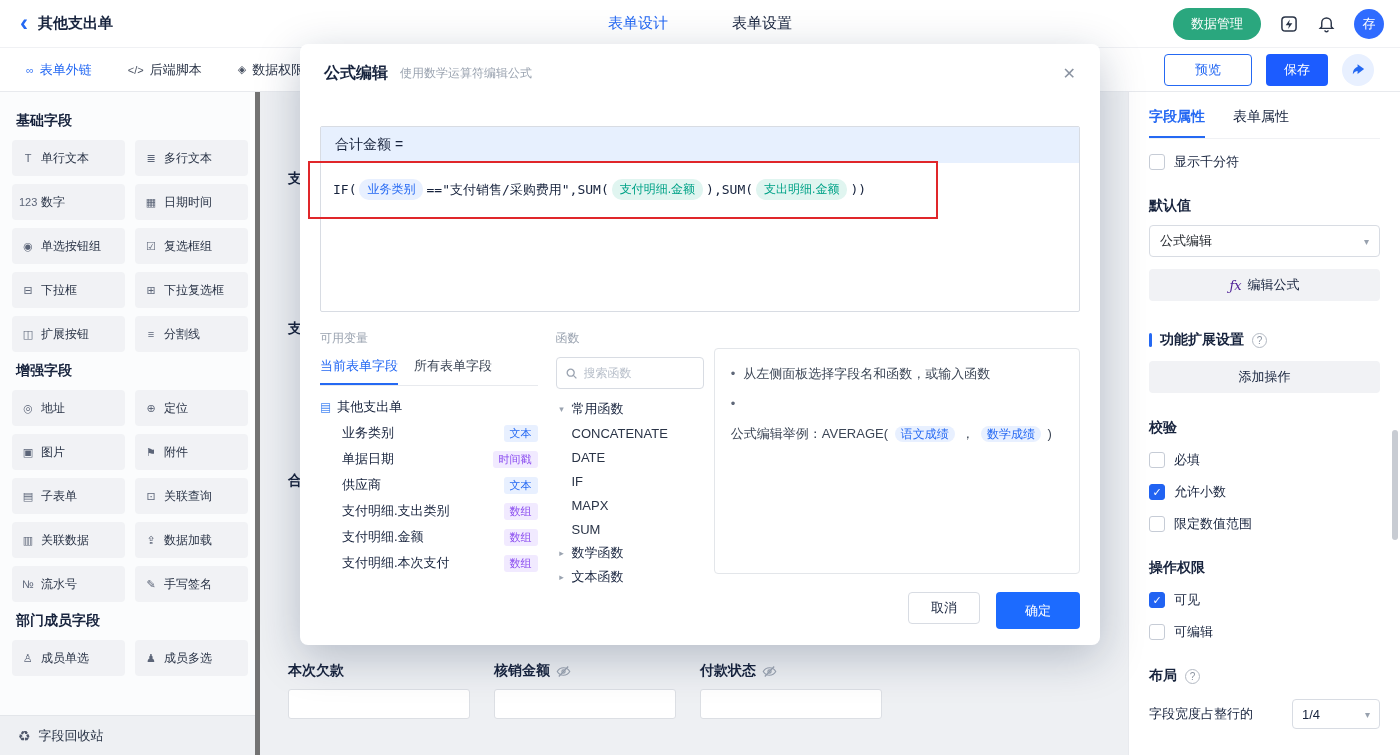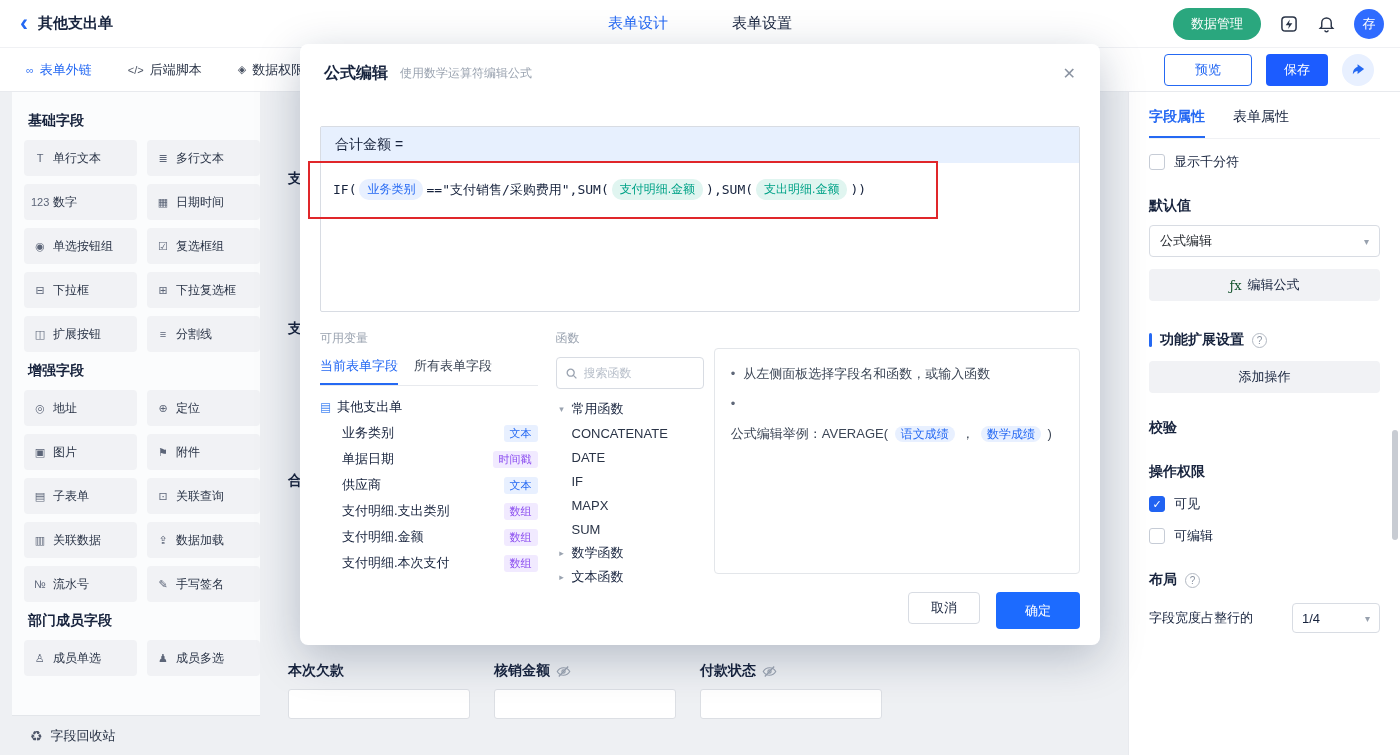--- a/index.html
+++ b/index.html
@@ -27,22 +27,22 @@
   .tb-left{display:flex;gap:36px;align-items:center}
   .tb-link{display:inline-flex;align-items:center;gap:6px;color:#2a3447;font-size:13px;cursor:pointer;white-space:nowrap}
   .tb-link.active{color:#2569f3}
   .tb-ic{font-size:11px;opacity:.85}
   .tb-right{margin-left:auto;display:flex;align-items:center;gap:14px}
   .btn-outline{height:32px;padding:0 30px;border:1px solid #2569f3;background:#fff;color:#2569f3;border-radius:4px;font-size:13px;cursor:pointer}
   .btn-primary{height:32px;padding:0 18px;border:none;background:#1c5cff;color:#fff;border-radius:4px;font-size:13px;cursor:pointer}
   .share-btn{width:32px;height:32px;border-radius:50%;background:#e8f0ff;display:inline-flex;align-items:center;justify-content:center;cursor:pointer}
 
   
-  .sidebar{position:absolute;top:92px;left:12px;bottom:0;width:260px;background:#fbfcfd;
-           border-right:7px solid #737373;padding:10px 12px 48px;overflow:hidden}
+  .sidebar{position:absolute;top:92px;left:0;bottom:0;width:260px;background:#fbfcfd;
+           border-right:5px solid #737373;padding:10px 12px 48px;overflow:hidden}
   .sb-title{font-size:14px;font-weight:bold;color:#17233d;margin:10px 4px 10px}
   .sb-grid{display:grid;grid-template-columns:113px 113px;gap:8px 10px;margin-bottom:8px}
   .field-btn{height:36px;background:#f1f2f5;border-radius:4px;display:flex;align-items:center;padding:0 7px;cursor:pointer}
   .fb-ic{width:18px;font-size:11px;color:#5c6578;text-align:center;margin-right:4px;flex:none;overflow:hidden;white-space:nowrap}
   .fb-label{font-size:12px;color:#2a3447;white-space:nowrap;overflow:hidden}
   .recycle{position:absolute;left:0;bottom:0;width:259px;height:40px;background:#eef0f3;border-top:1px solid #e3e6ea;
            display:flex;align-items:center;gap:8px;padding:0 18px;font-size:13px;color:#2a3447;cursor:pointer}
   .recycle-ic{color:#4e5669;font-size:14px}
 
   
@@ -66,21 +66,21 @@
   .cb{width:16px;height:16px;border:1px solid #c6ccd6;border-radius:3px;background:#fff;display:inline-flex;
       align-items:center;justify-content:center;flex:none;cursor:pointer}
   .cb.checked{background:#2163f2;border-color:#2163f2}
   .cb.checked::after{content:"✓";color:#fff;font-size:11px;line-height:1}
   .r-label{font-size:14px;font-weight:bold;color:#17233d;margin-top:26px}
   .rselect{margin-top:10px;height:32px;border:1px solid #d8dce3;border-radius:4px;display:flex;align-items:center;
            justify-content:space-between;padding:0 10px;font-size:13px;cursor:pointer;background:#fff}
   .chev{color:#98a1ae;font-size:10px}
   .rbtn{margin-top:12px;height:32px;background:#f1f2f5;border:none;border-radius:4px;width:100%;font-size:13px;
         color:#17233d;display:flex;align-items:center;justify-content:center;gap:6px;cursor:pointer}
-  .fx{color:#14532d;font-family:"DejaVu Serif",serif}
+  .fx{font-style:italic;color:#4c1d95;font-family:"DejaVu Serif",serif}
   .sec-head{display:flex;align-items:center;gap:8px;margin-top:30px;font-size:14px;font-weight:bold;color:#17233d}
   .sec-bar{width:3px;height:14px;background:#2569f3;border-radius:2px}
   .help-circ{width:15px;height:15px;border-radius:50%;border:1px solid #b4bac4;color:#8a93a1;font-size:10px;
              display:inline-flex;align-items:center;justify-content:center;font-weight:normal}
   .layout-row{display:flex;align-items:center;justify-content:space-between;margin-top:14px;font-size:13px;color:#17233d}
   .layout-select{width:88px;height:30px;border:1px solid #d8dce3;border-radius:4px;display:flex;align-items:center;
                  justify-content:space-between;padding:0 9px;cursor:pointer;background:#fff}
   .scroll-thumb{position:absolute;right:2px;top:430px;width:6px;height:110px;background:#c8ccd3;border-radius:3px;z-index:9}
 
   
@@ -390,20 +390,37 @@
   <div class="sec-head">
     <span class="sec-bar"></span>
     <span>功能扩展设置</span>
     <span class="help-circ">?</span>
   </div>
   <button class="rbtn">
     <span>添加操作</span>
   </button>
 
   <div class="r-label">校验</div>
+  <div>
+
+      <div class="check-row">
+        <span class="cb"></span>
+        <span>必填</span>
+      </div>
+
+      <div class="check-row">
+        <span class="cb checked"></span>
+        <span>允许小数</span>
+      </div>
+
+      <div class="check-row">
+        <span class="cb"></span>
+        <span>限定数值范围</span>
+      </div>
+    </div>
 
   <div class="r-label">操作权限</div>
   <div>
 
       <div class="check-row">
         <span class="cb checked"></span>
         <span>可见</span>
       </div>
 
       <div class="check-row">

